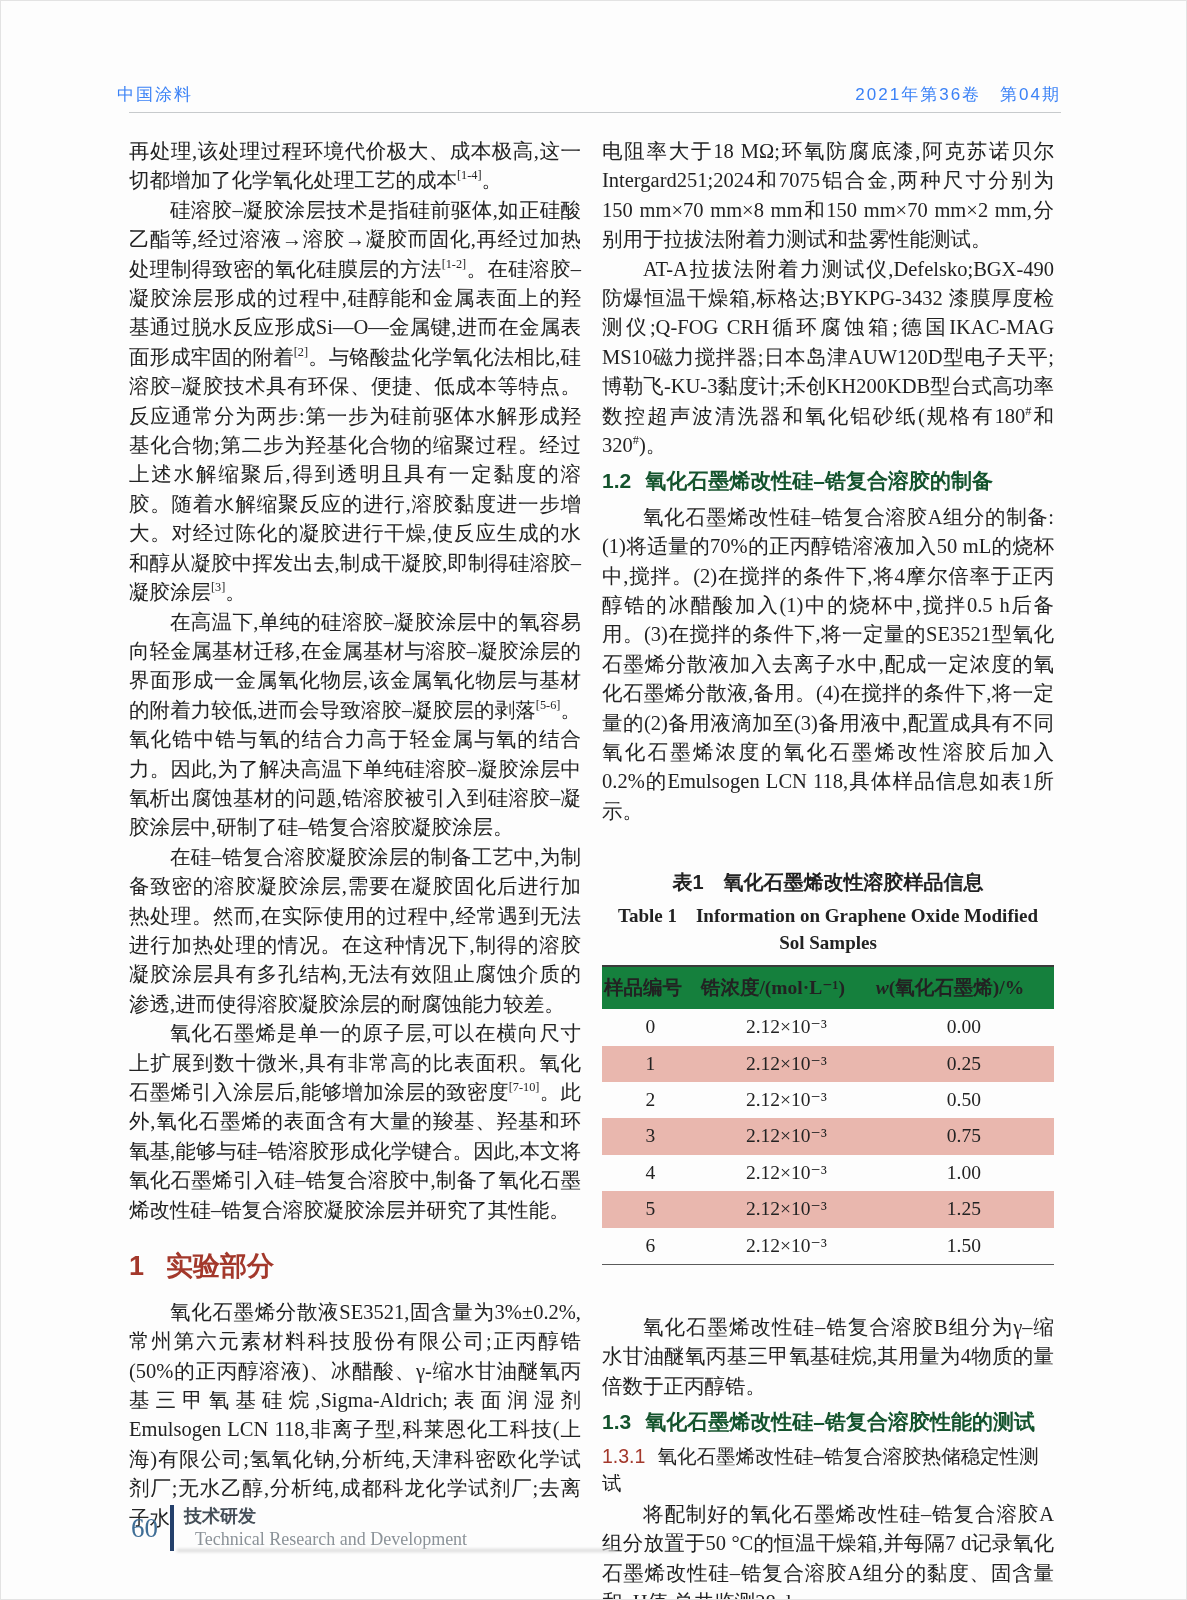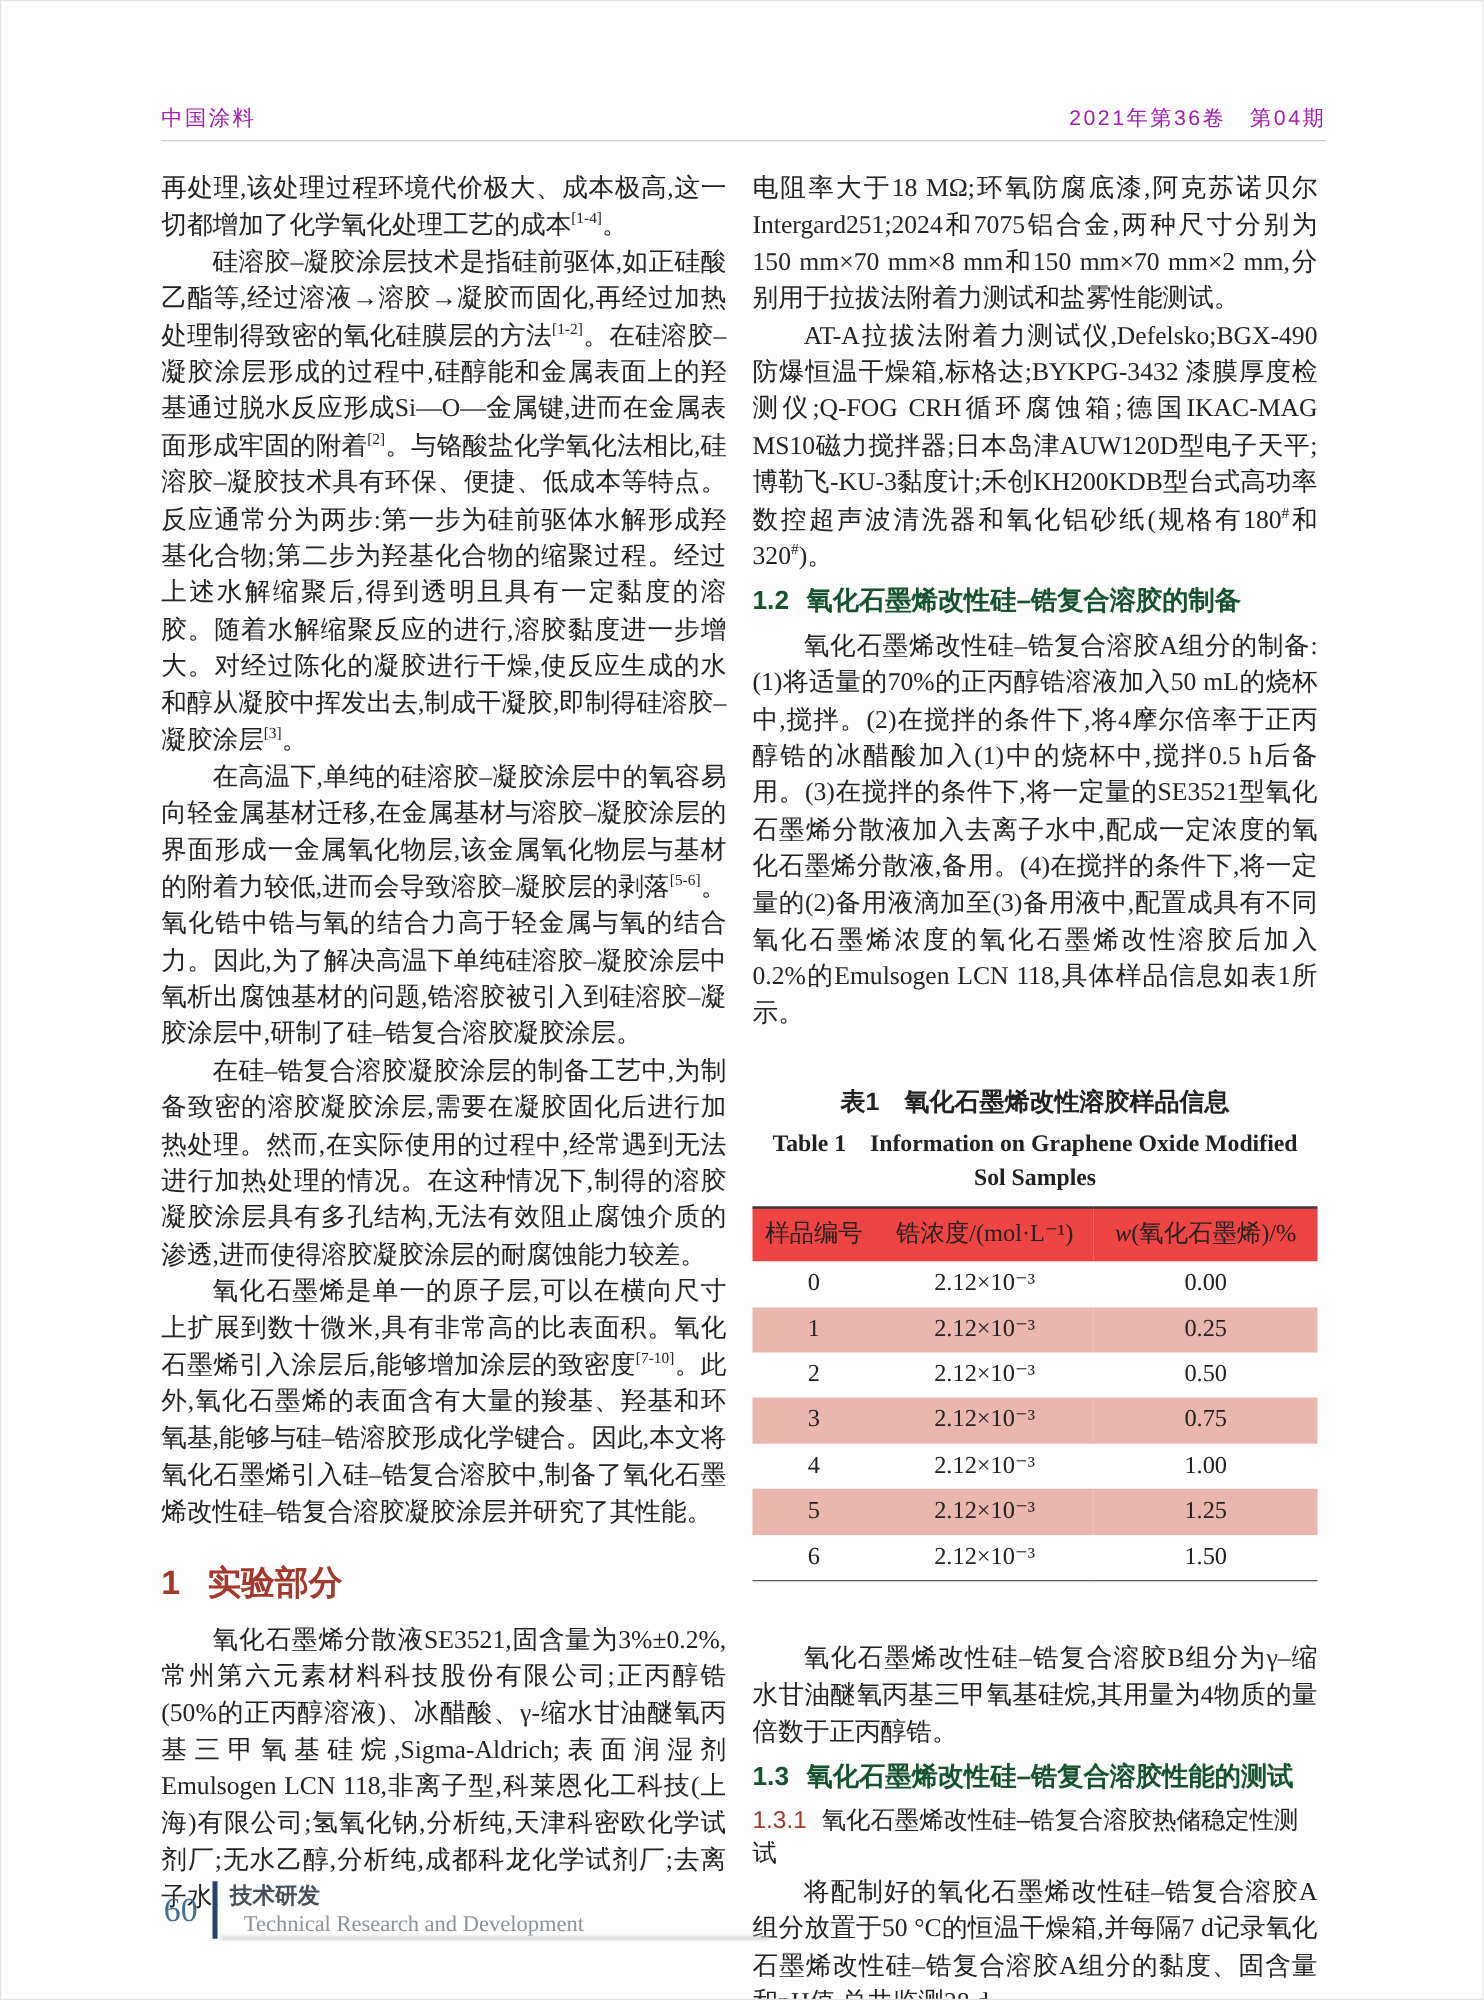--- a/index.html
+++ b/index.html
@@ -8,23 +8,23 @@
     width:1187px;height:1600px;
     background:#fdfdfd;
     box-sizing:border-box;
     border:1px solid #e3e3e3;
     overflow:hidden;
     font-family:"Liberation Serif","DejaVu Serif",serif;
     color:#222;
   }
   
   .runhead{
-    position:absolute;left:128px;right:125px;top:82px;
+    position:absolute;left:116px;right:125px;top:82px;
     display:flex;justify-content:space-between;align-items:flex-end;
-    font-size:17px;color:#a21caf;letter-spacing:2px;
+    font-size:17px;color:#3b82f6;letter-spacing:2px;
     font-family:"Liberation Sans","DejaVu Sans",sans-serif;
   }
   .runhead-rule{
     position:absolute;left:128px;right:125px;top:111px;
     border-top:1.5px solid #c7cacc;
   }
   
   .col{
     position:absolute;top:136px;width:452px;
     text-align:justify;
@@ -66,22 +66,22 @@
     font-family:"Liberation Serif","DejaVu Serif",serif;
     margin:0 6px 8px 6px;line-height:1.45;
   }
   table.sample{
     width:100%;border-collapse:collapse;
     border-top:2.5px solid #3a3a3a;
     border-bottom:1.8px solid #5a5a5a;
     font-size:19.5px;
   }
   table.sample th{
-    background:#ef4444;font-weight:normal;
-    padding:6px 2px 7px 2px;text-align:center;
+    background:#15803d;font-weight:bold;
+    padding:6px 2px 7px 2px;
   }
   table.sample td{
     padding:3px 2px 4px 2px;text-align:center;
   }
   table.sample tbody tr:nth-child(even){background:#e9b7ae;}
   
   .footer{
     position:absolute;left:130px;top:1504px;
     display:flex;align-items:center;
   }

